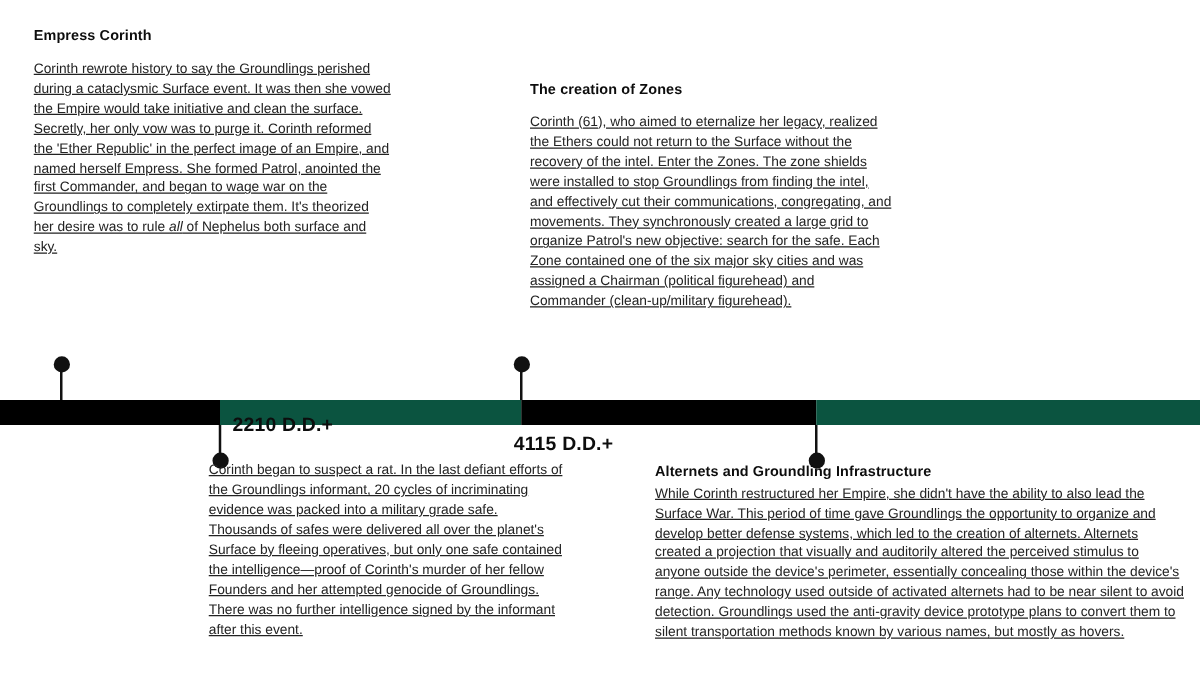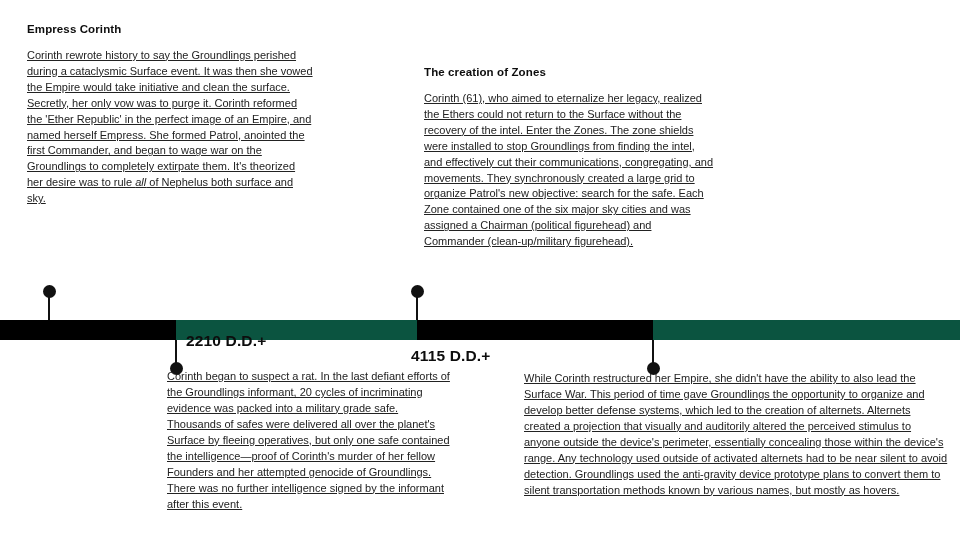--- a/index.html
+++ b/index.html
@@ -140,16 +140,17 @@
   </div>
 
   <div class="era-label" id="era-2210">2210 D.D.+</div>
   <div class="era-label" id="era-2211">4115 D.D.+</div>
 
   <div class="block" id="block-safehouse">
     <p>Corinth began to suspect a rat. In the last defiant efforts of the Groundlings informant, 20 cycles of incriminating evidence was packed into a military grade safe. Thousands of safes were delivered all over the planet's Surface by fleeing operatives, but only one safe contained the intelligence—proof of Corinth's murder of her fellow Founders and her attempted genocide of Groundlings. There was no further intelligence signed by the informant after this event.</p>
   </div>
 
   <div class="block" id="block-alternets">
+    <h3 class="tight">Alternets and Groundling Infrastructure</h3>
     <p>While Corinth restructured her Empire, she didn't have the ability to also lead the Surface War. This period of time gave Groundlings the opportunity to organize and develop better defense systems, which led to the creation of alternets. Alternets created a projection that visually and auditorily altered the perceived stimulus to anyone outside the device's perimeter, essentially concealing those within the device's range. Any technology used outside of activated alternets had to be near silent to avoid detection. Groundlings used the anti-gravity device prototype plans to convert them to silent transportation methods known by various names, but mostly as hovers.</p>
   </div>
 
 </div>
 
 </body></html>

